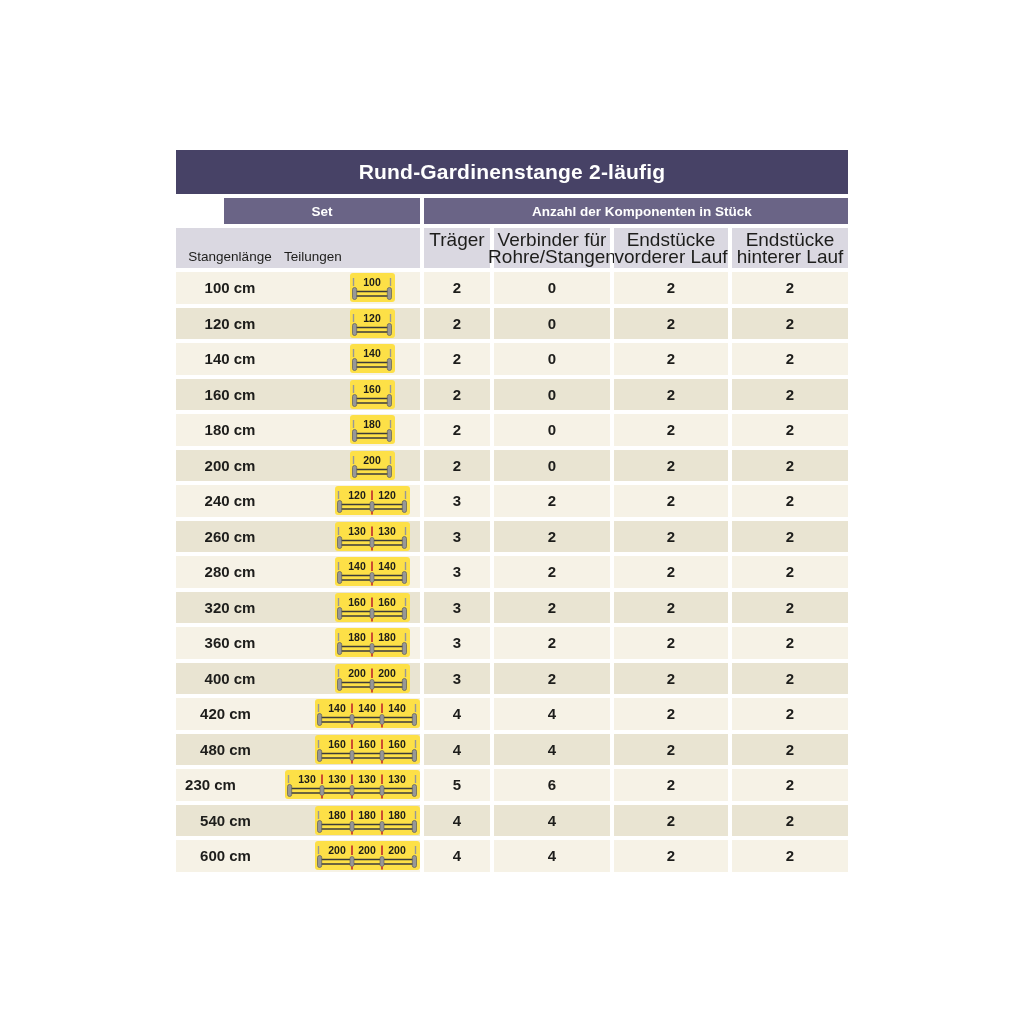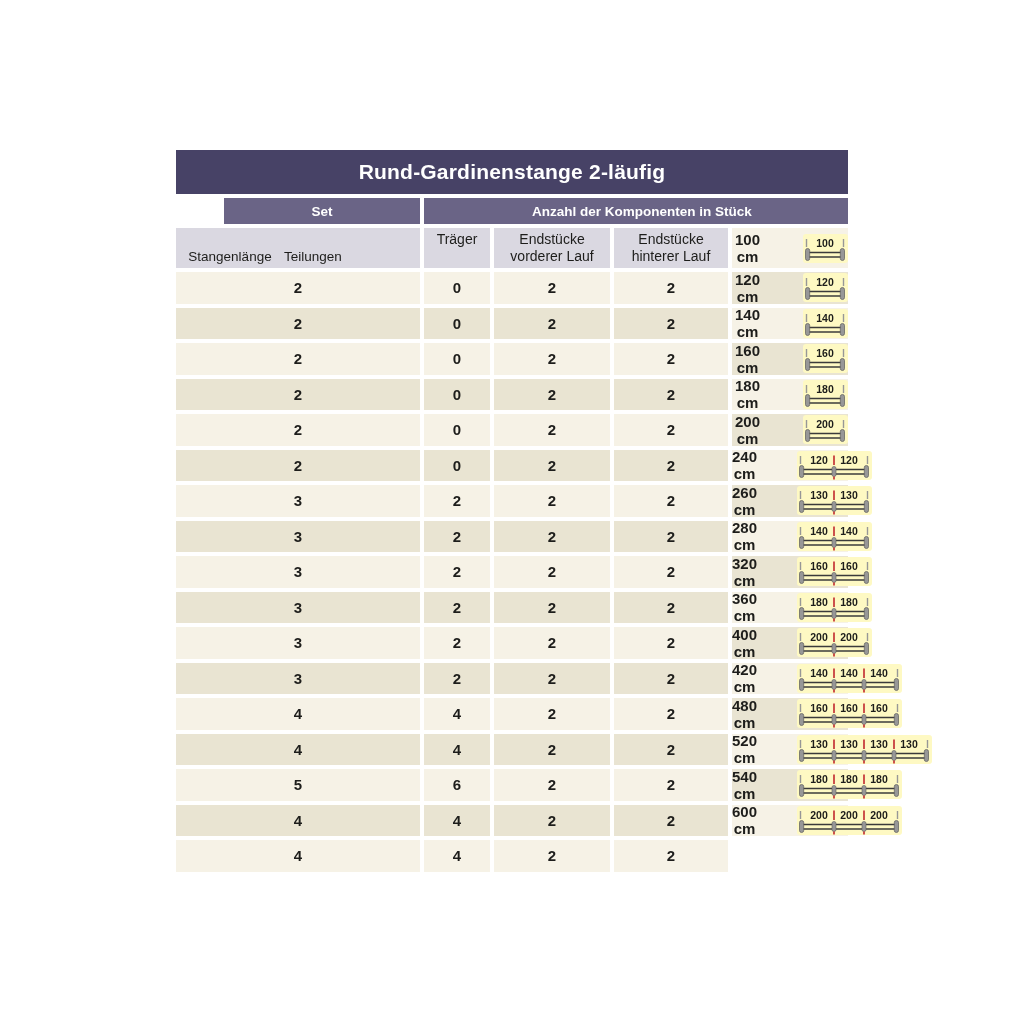--- a/index.html
+++ b/index.html
@@ -26,21 +26,21 @@
   }
   .group-head {
     background: var(--group-bg, #6a6486);
     color: #fff; font-weight: bold; font-size: 13.5px;
     display: flex; align-items: center; justify-content: center;
   }
   .group-set { grid-column: 1; margin-left: 48px; }
   .group-comp { grid-column: 2 / -1; padding-left: 12px; }
   .colhead {
     background: var(--header-bg, #dad8e1);
-    font-size: 14px; line-height: 17px; text-align: center;
+    font-size: 19px; line-height: 17px; text-align: center;
     display: flex; flex-direction: column; align-items: center;
     padding-top: 3px; box-sizing: border-box;
   }
   .colhead-set {
     background: var(--header-bg, #dad8e1);
     display: flex; flex-direction: row; align-items: flex-start;
     padding-top: 20px; box-sizing: border-box;
     font-size: 13.5px; line-height: 17px;
   }
   .colhead-set .lbl1 { width: 108px; text-align: center; }
@@ -48,41 +48,45 @@
   .cell {
     display: flex; align-items: center; justify-content: center;
     font-weight: bold; font-size: 15px;
   }
   .cell.light, .set-cell.light { background: var(--row-light, #f6f2e6); }
   .cell.dark,  .set-cell.dark  { background: var(--row-dark, #e9e4d2); }
   .set-cell { display: flex; align-items: center; gap: 40px; }
   .set-cell .len { width: 108px; text-align: center; font-weight: bold; font-size: 15px; }
   .set-cell .dia { flex: 1; display: flex; align-items: center; justify-content: center; }
   .rod-box {
-    background: #fef9c3; border-radius: 3px; padding: 1px 2px 0 1px;
+    background: #fde047; border-radius: 3px; padding: 1px 2px 0 1px;
     display: inline-flex; align-items: center;
   }
 </style>
 </head>
 <body>
 
 <div class="stage">
   <div class="grid">
 
     <div class="title-bar">Rund-Gardinenstange 2-läufig</div>
 
     <div class="group-head group-set">Set</div>
     <div class="group-head group-comp">Anzahl der Komponenten in Stück</div>
 
     <div class="colhead-set">
       <span class="lbl1">Stangenlänge</span>
       <span class="lbl2">Teilungen</span>
     </div>
     <div class="colhead">
       <span>Träger</span>
+    </div>
+    <div class="colhead">
+      <span>Verbinder für</span>
+      <span>Rohre/Stangen</span>
     </div>
     <div class="colhead">
       <span>Endstücke</span>
       <span>vorderer Lauf</span>
     </div>
     <div class="colhead">
       <span>Endstücke</span>
       <span>hinterer Lauf</span>
     </div>
 
@@ -414,21 +418,21 @@
             </svg>
           </span>
     </span>
   </div>
   <div class="cell dark">4</div>
   <div class="cell dark">4</div>
   <div class="cell dark">2</div>
   <div class="cell dark">2</div>
 
   <div class="set-cell light">
-    <span class="len">520 cm</span>
+    <span class="len">230 cm</span>
     <span class="dia">
       <span class="rod-box">
             <svg width="132" height="28" viewBox="0 0 132 28">
               <line x1="2.5" y1="4" x2="2.5" y2="12" stroke="#979797" stroke-width="1.4"></line>
               <line x1="129.5" y1="4" x2="129.5" y2="12" stroke="#979797" stroke-width="1.4"></line>
               <text x="21" y="11.5" text-anchor="middle" font-size="10.5" font-weight="bold" fill="#1d1d1b" font-family="&quot;Liberation Sans&quot;, sans-serif">130</text>
               <text x="51" y="11.5" text-anchor="middle" font-size="10.5" font-weight="bold" fill="#1d1d1b" font-family="&quot;Liberation Sans&quot;, sans-serif">130</text>
               <text x="81" y="11.5" text-anchor="middle" font-size="10.5" font-weight="bold" fill="#1d1d1b" font-family="&quot;Liberation Sans&quot;, sans-serif">130</text>
               <text x="111" y="11.5" text-anchor="middle" font-size="10.5" font-weight="bold" fill="#1d1d1b" font-family="&quot;Liberation Sans&quot;, sans-serif">130</text>
               <line x1="4.5" y1="17.5" x2="127.5" y2="17.5" stroke="#3b3b3b" stroke-width="1.7"></line>

